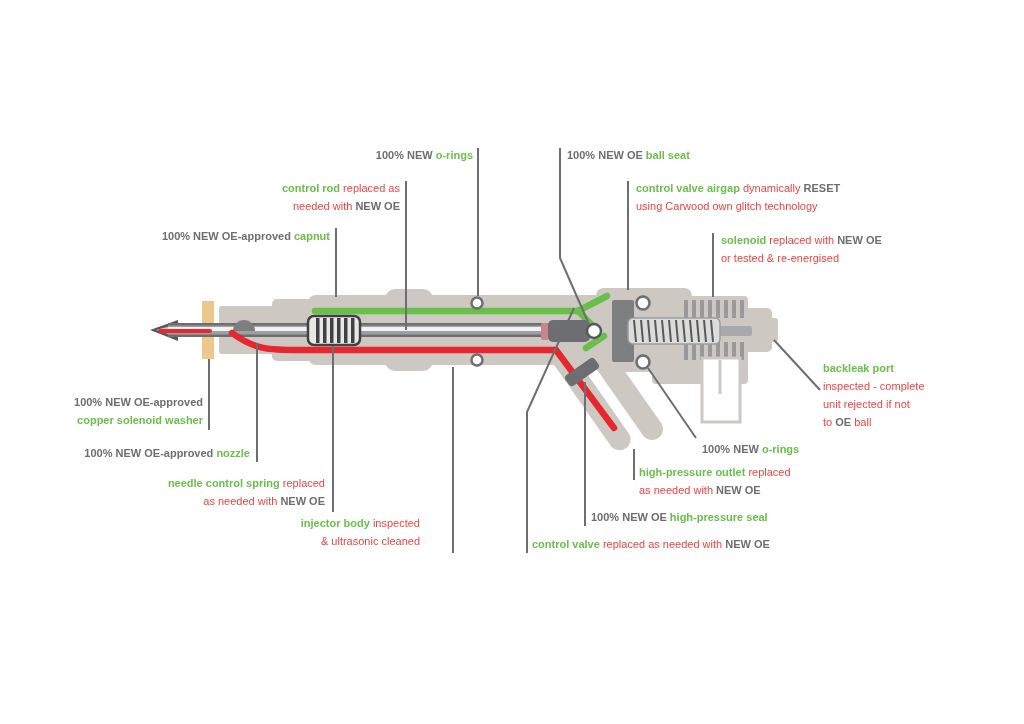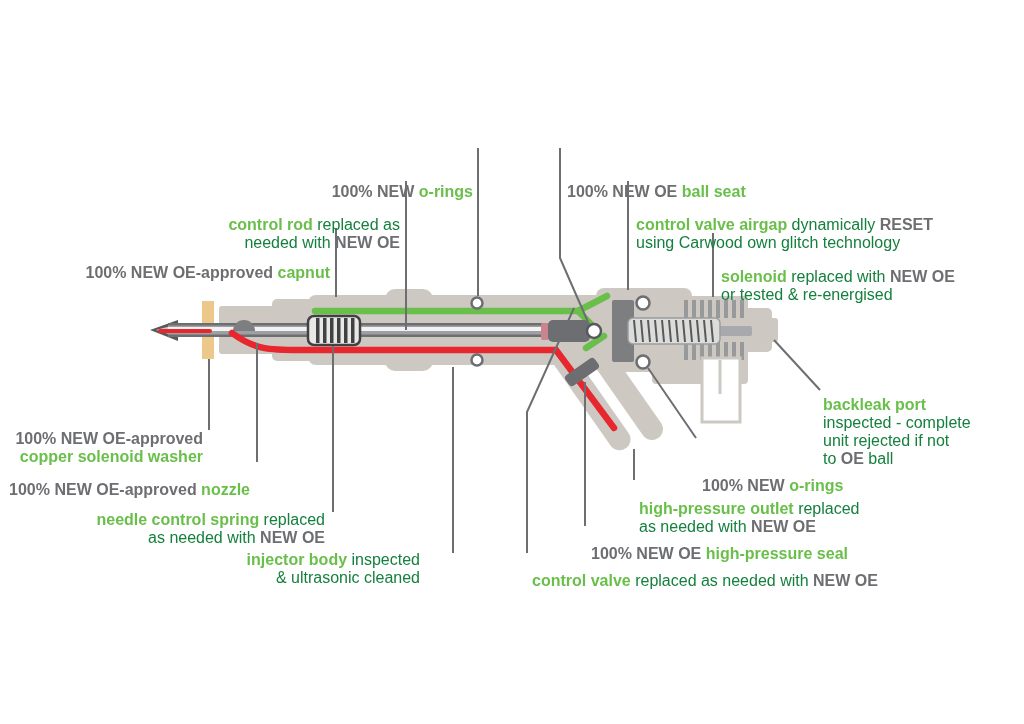--- a/index.html
+++ b/index.html
@@ -1,24 +1,24 @@
 <!DOCTYPE html>
 <html><head>
 <meta charset="utf-8">
 <style>
   html,body{margin:0;padding:0;background:#fff;}
   #stage{position:relative;width:1024px;height:724px;background:#fff;overflow:hidden;
          font-family:"Liberation Sans",sans-serif;}
   #diagram-svg{position:absolute;left:0;top:0;}
-  .lbl{position:absolute;font-size:16px;font-weight:700;color:#6d6e71;
-       line-height:18px;white-space:nowrap;margin-top:37px;}
+  .lbl{position:absolute;font-size:11px;font-weight:700;color:#6d6e71;
+       line-height:18px;white-space:nowrap;}
   .lbl.ra{text-align:right;}
   .lbl span.g{color:#6abf4b;font-weight:700;}
   .lbl span.b{color:#6d6e71;font-weight:700;}
-  .lbl span.p{color:#15803d;font-weight:400;}
+  .lbl span.p{color:#ef4444;font-weight:400;}
 </style>
 </head>
 <body>
 
 <div id="stage">
 
   <svg id="diagram-svg" width="1024" height="724" viewBox="0 0 1024 724">
 
     <g fill="#cdc9c2">
       <rect x="0" y="-11" width="120" height="22" rx="11" transform="translate(557,350) rotate(55)"></rect>

